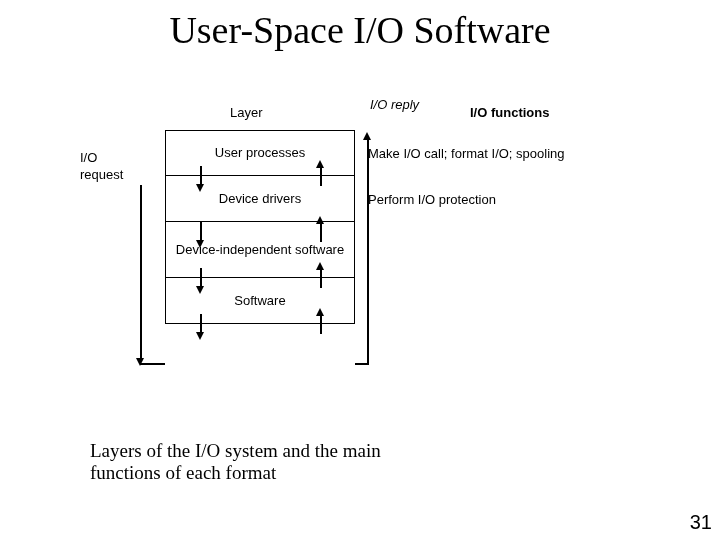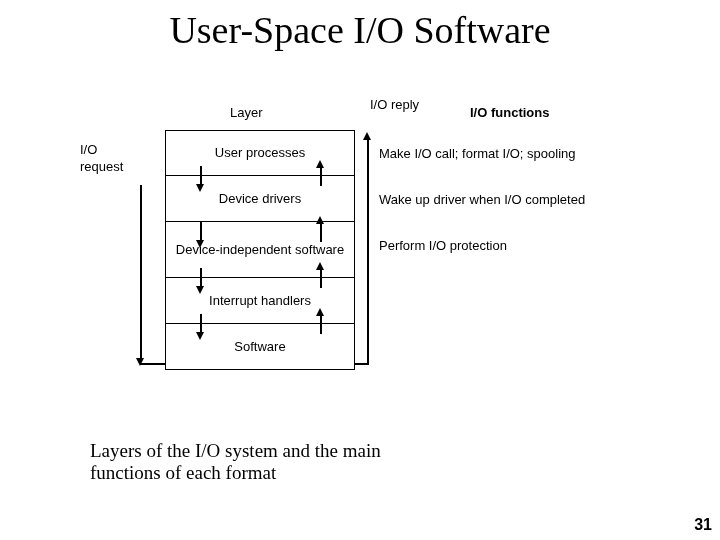--- a/index.html
+++ b/index.html
@@ -1,32 +1,32 @@
 <!DOCTYPE html>
 <html><head>
 <meta charset="utf-8">
 <style>
   html,body{margin:0;padding:0;width:720px;height:540px;background:#fff;font-family:"Times New Roman",Times,serif;color:#000;}
   .slide{position:relative;width:720px;height:540px;}
   .title{position:absolute;top:8px;left:0;width:720px;text-align:center;font-size:38px;}
   .caption{position:absolute;left:90px;top:440px;font-size:19px;line-height:1.15;}
-  .pagenum{position:absolute;right:8px;bottom:6px;font-size:16px;font-family:Arial,Helvetica,sans-serif;font-weight:bold;}
+  .pagenum{position:absolute;right:8px;bottom:6px;font-size:20px;font-family:Arial,Helvetica,sans-serif;}
   .dia{position:absolute;left:80px;top:105px;width:595px;height:295px;font-family:Arial,Helvetica,sans-serif;font-size:13px;}
   .dia *{box-sizing:border-box;}
-  .ioreq{position:absolute;left:0;top:37px;width:60px;text-align:left;line-height:1.3;}
-  .ioreply{position:absolute;left:290px;top:-8px;width:60px;line-height:1.25;}
+  .ioreq{position:absolute;left:0;top:45px;width:60px;text-align:left;line-height:1.3;}
+  .ioreply{position:absolute;left:290px;top:-8px;width:60px;line-height:1.25;font-style:italic;}
   .iofunc{position:absolute;left:390px;top:0;font-weight:bold;}
   .layerhdr{position:absolute;left:150px;top:0;}
   
   .stack{position:absolute;left:85px;top:25px;width:190px;}
   .box{border:1px solid #000;height:46px;display:flex;align-items:center;justify-content:center;text-align:center;padding:0 4px;line-height:1.2;}
   .box + .box{border-top:none;}
   .box2{height:56px;}
   
-  .funcs{position:absolute;left:299px;top:25px;width:295px;}
+  .funcs{position:absolute;left:288px;top:25px;width:295px;}
   .frow{height:46px;display:flex;align-items:center;}
   .frow2{height:56px;}
   .line{position:absolute;background:#000;}
   .head-down{position:absolute;width:0;height:0;border-left:4px solid transparent;border-right:4px solid transparent;border-top:8px solid #000;}
   .head-up{position:absolute;width:0;height:0;border-left:4px solid transparent;border-right:4px solid transparent;border-bottom:8px solid #000;}
 </style>
 </head>
 <body>
 <div class="slide">
 
@@ -36,27 +36,25 @@
 
     <div class="layerhdr">Layer</div>
     <div class="ioreply">I/O reply</div>
     <div class="iofunc">I/O functions</div>
     <div class="ioreq">I/O request</div>
 
     <div class="stack">
       <div class="box">User processes</div>
       <div class="box">Device drivers</div>
       <div class="box box2">Device-independent software</div>
-      <div class="box">Interrupt handlers</div>
       <div class="box">Software</div>
     </div>
 
     <div class="funcs">
       <div class="frow">Make I/O call; format I/O; spooling</div>
-      <div class="frow">Wake up driver when I/O completed</div>
       <div class="frow">Perform I/O protection</div>
     </div>
 
     <div class="line" style="left:60px;top:80px;width:2px;height:173px;"></div>
     <div class="head-down" style="left:56px;top:253px;"></div>
     <div class="line" style="left:60px;top:258px;width:25px;height:2px;"></div>
 
     <div class="line" style="left:287px;top:35px;width:2px;height:225px;"></div>
     <div class="head-up" style="left:283px;top:27px;"></div>
     <div class="line" style="left:275px;top:258px;width:14px;height:2px;"></div>

